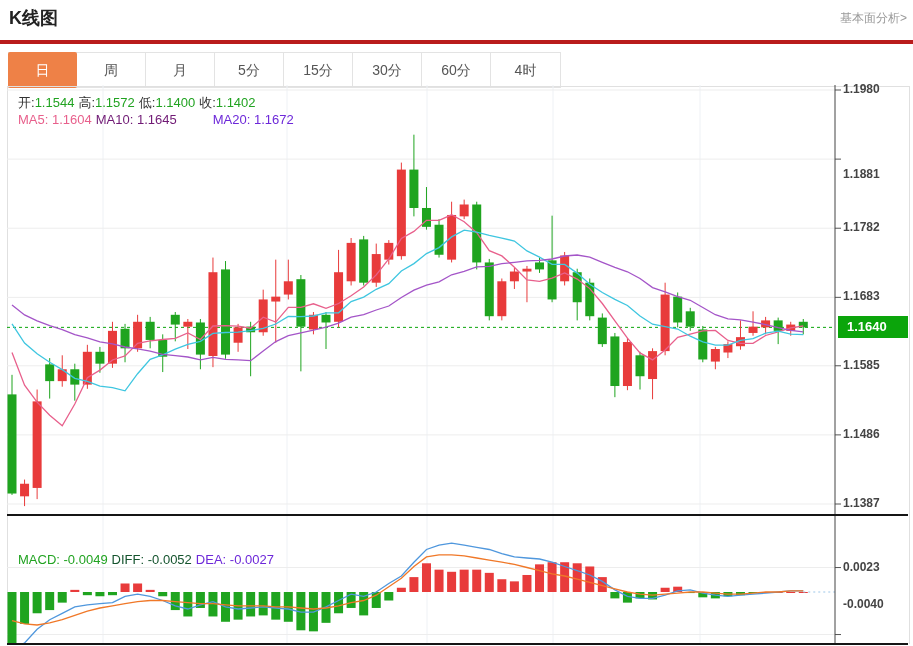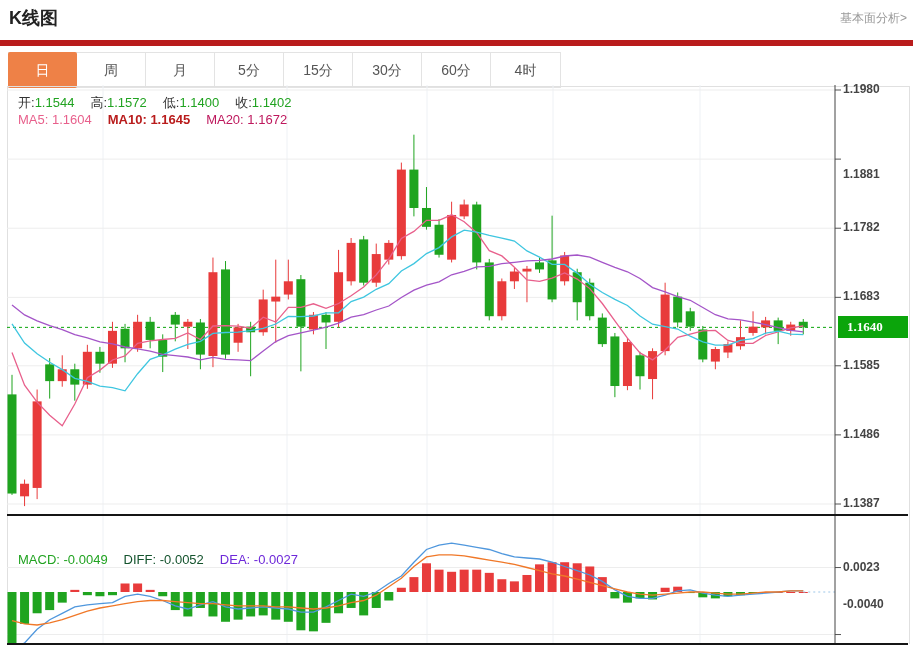--- a/index.html
+++ b/index.html
@@ -1,53 +1,53 @@
 <!DOCTYPE html>
 <html><head>
 <meta charset="utf-8">
 <style>
   html,body{margin:0;padding:0;background:#fff;}
   .kpage{position:relative;width:913px;height:646px;background:#fff;overflow:hidden;
          font-family:"Liberation Sans","DejaVu Sans",sans-serif;}
   
-  .hdr{position:absolute;left:0;top:0;width:913px;height:40px;border-bottom:6px solid #b91c1c;}
+  .hdr{position:absolute;left:0;top:0;width:913px;height:40px;border-bottom:4px solid #b91c1c;}
   .hdr-title{position:absolute;left:9px;top:6px;font-size:18px;font-weight:bold;color:#222;}
   .hdr-link{position:absolute;right:6px;top:10px;font-size:12px;color:#999;cursor:pointer;}
   
   .tabs{position:absolute;left:8px;top:52px;height:34px;display:flex;border:1px solid #e3e3e3;background:#fff;}
   .tab{width:69px;height:34px;line-height:34px;text-align:center;font-size:14px;color:#555;
        border-right:1px solid #e3e3e3;cursor:pointer;box-sizing:border-box;}
   .tab:last-child{border-right:none;}
   .tab.active{background:#ee8147;color:#fff;border-radius:2px;margin:-1px 0 -1px -1px;height:36px;line-height:36px;border-right:none;}
   
   .frame{position:absolute;left:7px;top:86px;width:901px;height:557px;
          border-left:1px solid #e0e0e0;border-top:1px solid #e0e0e0;border-right:1px solid #e0e0e0;box-sizing:content-box;}
   .divider{position:absolute;left:7px;top:514px;width:901px;height:2px;background:#151515;}
   .botline{position:absolute;left:7px;top:643px;width:901px;height:2px;background:#151515;}
   svg{position:absolute;}
   #main-svg{left:7px;top:85px;}
   #macd-svg{left:7px;top:516px;}
   
-  .legend{position:absolute;display:flex;gap:16px;font-size:13px;pointer-events:none;white-space:nowrap;}
+  .legend{position:absolute;display:flex;gap:4px;font-size:13px;pointer-events:none;white-space:nowrap;}
   .lg-ohlc{left:18px;top:94px;}
   .lg-ma{left:18px;top:112px;}
   .lg-macd{left:18px;top:552px;}
   .lg-item .lab{color:#333;}
   .lg-item .val{}
   .green{color:#21a321;}
-  .ma5{color:#e8608c;} .ma10{color:#b91c1c;font-weight:bold;} .ma20{color:#be185d;}
+  .ma5{color:#e8608c;} .ma10{color:#701a75;} .ma20{color:#6d28d9;margin-left:32px;}
   .macdv{color:#21a321;} .diffv{color:#14532d;} .deav{color:#6d28d9;}
   
   .ylab{position:absolute;left:843px;font-size:12px;color:#444;pointer-events:none;font-weight:bold;}
   .y0{top:82px;} .y1{top:151px;margin-top:16px;} .y2{top:220px;} .y3{top:289px;}
   .y4{top:358px;} .y5{top:427px;} .y6{top:496px;}
   .m0{top:560px;} .m1{top:597px;}
   
   .badge{position:absolute;left:838px;top:316px;width:70px;height:22px;line-height:22px;
-         background:#0ba50b;color:#fff;font-size:13px;font-weight:bold;padding-left:9px;box-sizing:border-box;font-family:Liberation Serif, serif;}
+         background:#0ba50b;color:#fff;font-size:13px;font-weight:bold;padding-left:9px;box-sizing:border-box;}
 </style>
 </head>
 <body>
 
 <div class="kpage">
 
   <div class="hdr">
     <div class="hdr-title">K线图</div>
     <div class="hdr-link">基本面分析&gt;</div>
   </div>

